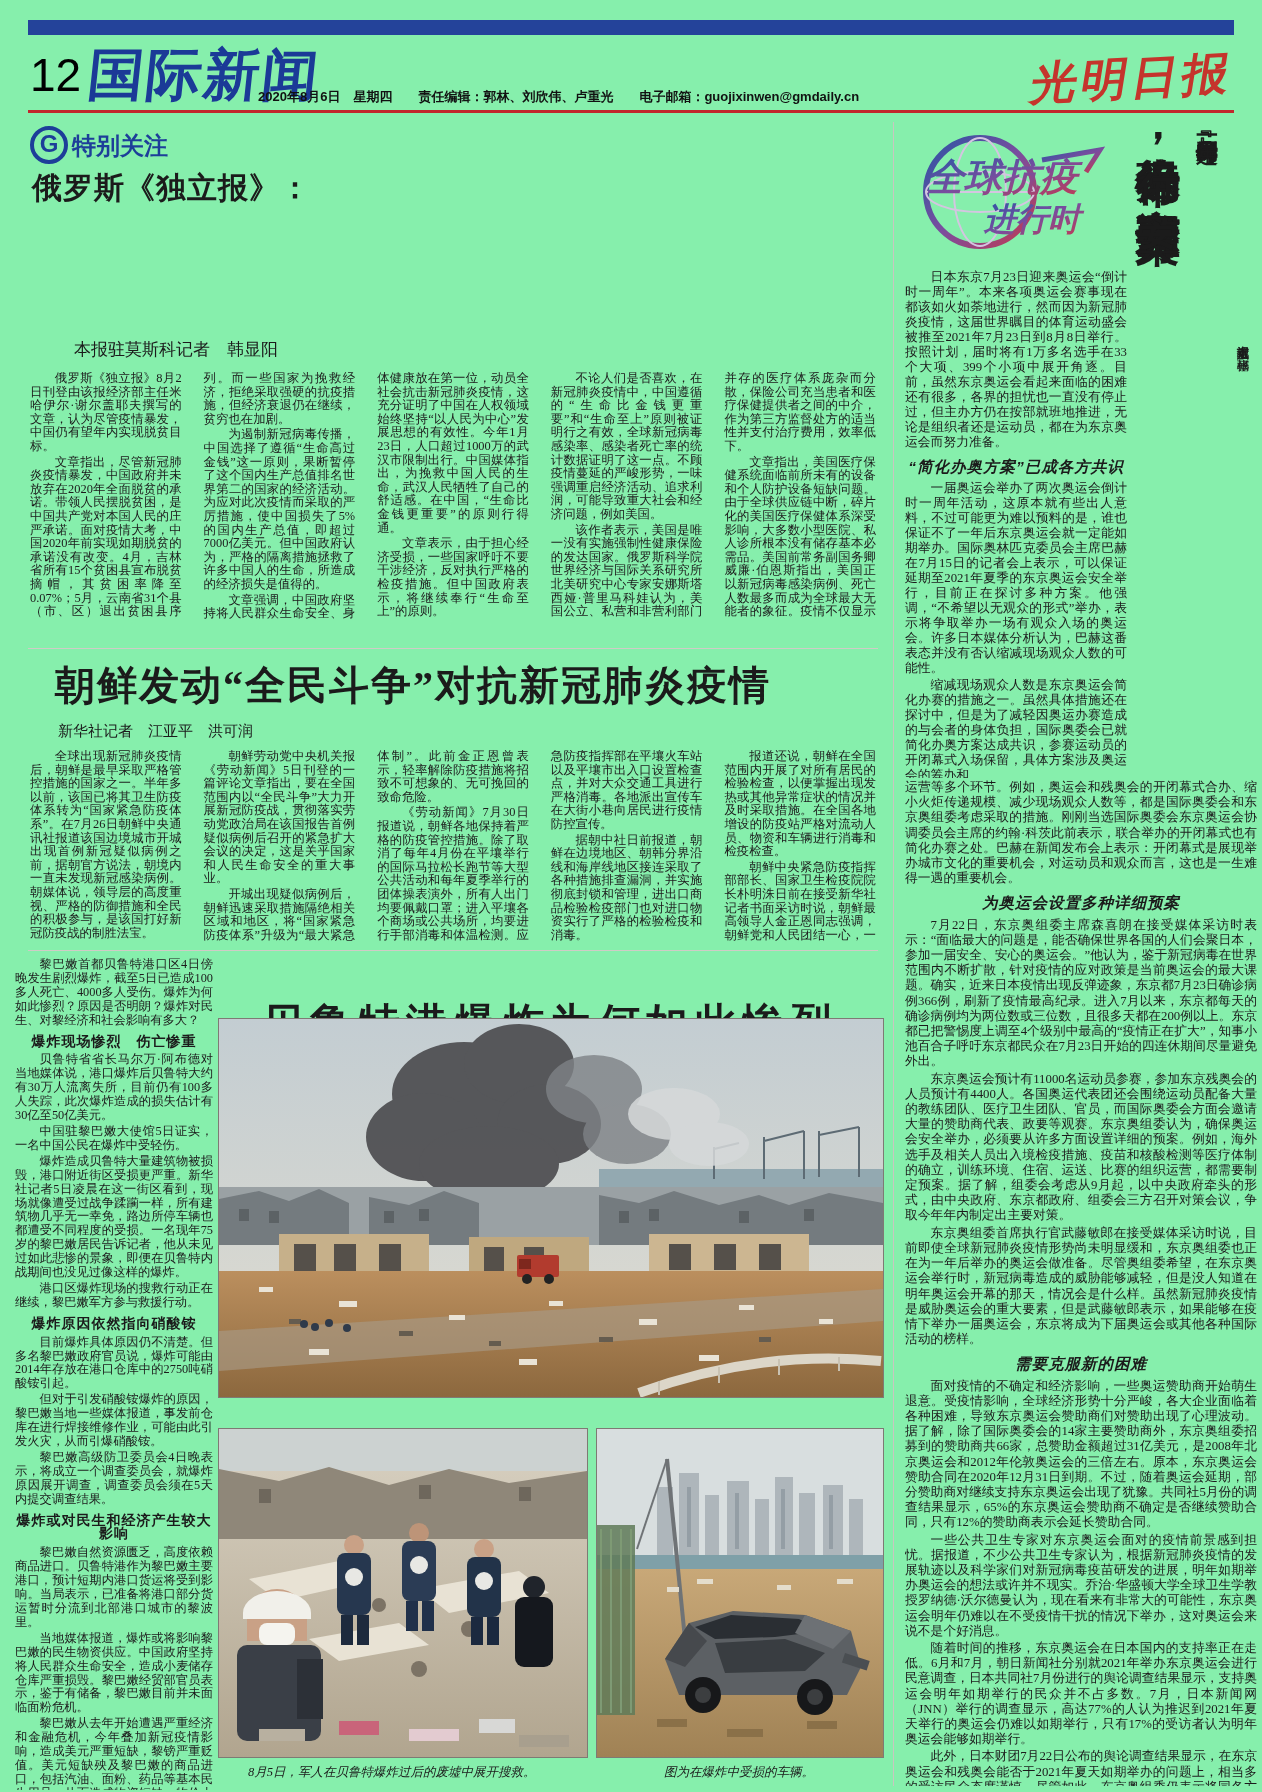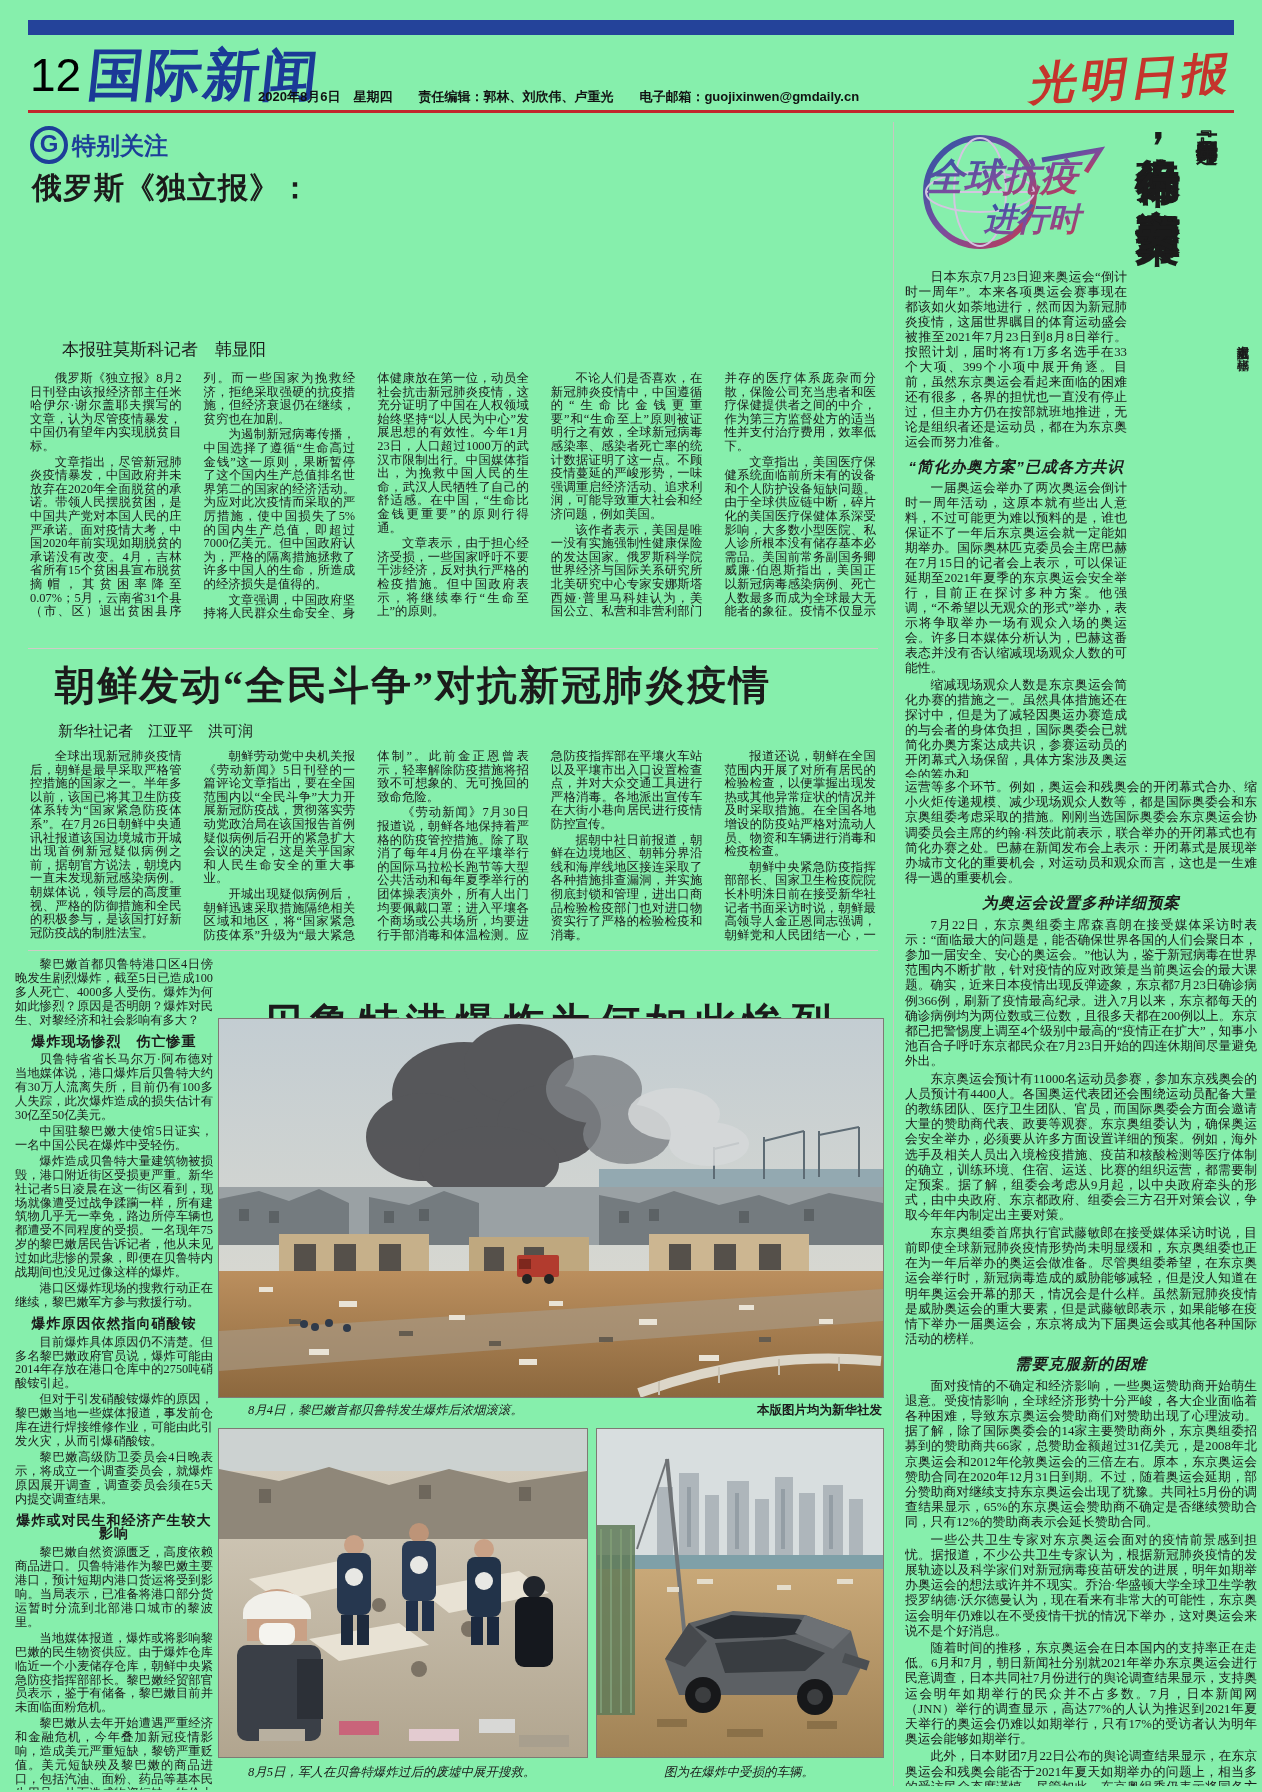--- a/index.html
+++ b/index.html
@@ -20,21 +20,21 @@
 
   
   .badge-icon{left:30px;top:126px;width:30px;height:30px;border:4px solid #1d3e99;border-radius:50%;
               color:#1d3e99;font-family:"Liberation Sans",sans-serif;font-weight:bold;font-size:24px;
               line-height:28px;text-align:center;}
   .badge-label{left:72px;top:130px;font-family:Liberation Mono, monospace;font-size:24px;font-weight:bold;color:#1d3e99;}
 
   
   .ru-kicker{left:32px;top:168px;font-size:30px;font-weight:600;letter-spacing:1px;}
   .ru-h1{left:30px;top:204px;font-size:52px;font-weight:bold;letter-spacing:2px;line-height:58px;}
-  .ru-byline{left:62px;top:338px;font-size:17px;}
+  .ru-byline{left:74px;top:338px;font-size:17px;}
   .cols5{column-count:5;column-gap:22px;column-fill:auto;overflow:hidden;}
   .ru-body{left:30px;top:372px;width:846px;height:258px;font-size:12.4px;line-height:13.6px;}
 
   .hdiv{height:1px;background:#cfccc6;}
 
   
   .kr-h1{left:55px;top:658px;font-size:40px;font-weight:bold;letter-spacing:2px;}
   .kr-byline{left:58px;top:722px;font-size:15px;}
   .kr-body{left:30px;top:750px;width:846px;height:198px;font-size:12.4px;line-height:13.6px;}
 
@@ -120,21 +120,21 @@
     <p>贝鲁特省省长马尔万·阿布德对当地媒体说，港口爆炸后贝鲁特大约有30万人流离失所，目前仍有100多人失踪，此次爆炸造成的损失估计有30亿至50亿美元。</p>
     <p>中国驻黎巴嫩大使馆5日证实，一名中国公民在爆炸中受轻伤。</p>
     <p>爆炸造成贝鲁特大量建筑物被损毁，港口附近街区受损更严重。新华社记者5日凌晨在这一街区看到，现场就像遭受过战争蹂躏一样，所有建筑物几乎无一幸免，路边所停车辆也都遭受不同程度的受损。一名现年75岁的黎巴嫩居民告诉记者，他从未见过如此悲惨的景象，即便在贝鲁特内战期间也没见过像这样的爆炸。</p>
     <p>港口区爆炸现场的搜救行动正在继续，黎巴嫩军方参与救援行动。</p>
     <h4>爆炸原因依然指向硝酸铵</h4>
     <p>目前爆炸具体原因仍不清楚。但多名黎巴嫩政府官员说，爆炸可能由2014年存放在港口仓库中的2750吨硝酸铵引起。</p>
     <p>但对于引发硝酸铵爆炸的原因，黎巴嫩当地一些媒体报道，事发前仓库在进行焊接维修作业，可能由此引发火灾，从而引爆硝酸铵。</p>
     <p>黎巴嫩高级防卫委员会4日晚表示，将成立一个调查委员会，就爆炸原因展开调查，调查委员会须在5天内提交调查结果。</p>
     <h4>爆炸或对民生和经济产生较大影响</h4>
     <p>黎巴嫩自然资源匮乏，高度依赖商品进口。贝鲁特港作为黎巴嫩主要港口，预计短期内港口货运将受到影响。当局表示，已准备将港口部分货运暂时分流到北部港口城市的黎波里。</p>
-    <p>当地媒体报道，爆炸或将影响黎巴嫩的民生物资供应。由于爆炸仓库临近一个小麦储存仓库，朝鲜中央紧急防疫指挥部部长。黎巴嫩经贸部官员表示，鉴于有储备，黎巴嫩目前并未面临面粉危机。</p>
+    <p>当地媒体报道，爆炸或将影响黎巴嫩的民生物资供应。中国政府坚持将人民群众生命安全，造成小麦储存仓库严重损毁。黎巴嫩经贸部官员表示，鉴于有储备，黎巴嫩目前并未面临面粉危机。</p>
     <p>黎巴嫩从去年开始遭遇严重经济和金融危机，今年叠加新冠疫情影响，造成美元严重短缺，黎镑严重贬值。美元短缺殃及黎巴嫩的商品进口，包括汽油、面粉、药品等基本民生用品，从而造成物资短缺、物价上涨。爆炸或对民生和经济产生较大影响。</p>
 
   </div>
 
   <div class="abs photo ph-main">
     <svg width="664" height="378" viewBox="0 0 664 378">
       <defs>
         <linearGradient id="sky1" x1="0" y1="0" x2="0" y2="1">
           <stop offset="0" stop-color="#c3cdd2"></stop>
             <stop offset="1" stop-color="#e0dcd0"></stop>
@@ -234,24 +234,20 @@
       <path d="M420 374 Q540 330 662 342" stroke="#dcd6c8" stroke-width="10" fill="none"></path>
       <g stroke="#c9c2b2" stroke-width="2">
         <line x1="440" y1="362" x2="440" y2="376"></line>
           <line x1="500" y1="348" x2="500" y2="364"></line>
         <line x1="560" y1="340" x2="560" y2="356"></line>
           <line x1="620" y1="338" x2="620" y2="352"></line>
       </g>
     </svg>
   </div>
 
-  <div class="abs cap-row">
-    <span class="cap-main">8月4日，黎巴嫩首都贝鲁特发生爆炸后浓烟滚滚。</span>
-    <span class="cap-credit">本版图片均为新华社发</span>
-  </div>
 
   <div class="abs photo ph-rescue">
     <svg width="368" height="328" viewBox="0 0 368 328">
       <defs>
         <linearGradient id="dust1" x1="0" y1="0" x2="0" y2="1">
           <stop offset="0" stop-color="#d9d2c3"></stop>
             <stop offset="1" stop-color="#b1a58f"></stop>
         </linearGradient>
       </defs>
       <rect width="368" height="328" fill="url(#dust1)"></rect>

